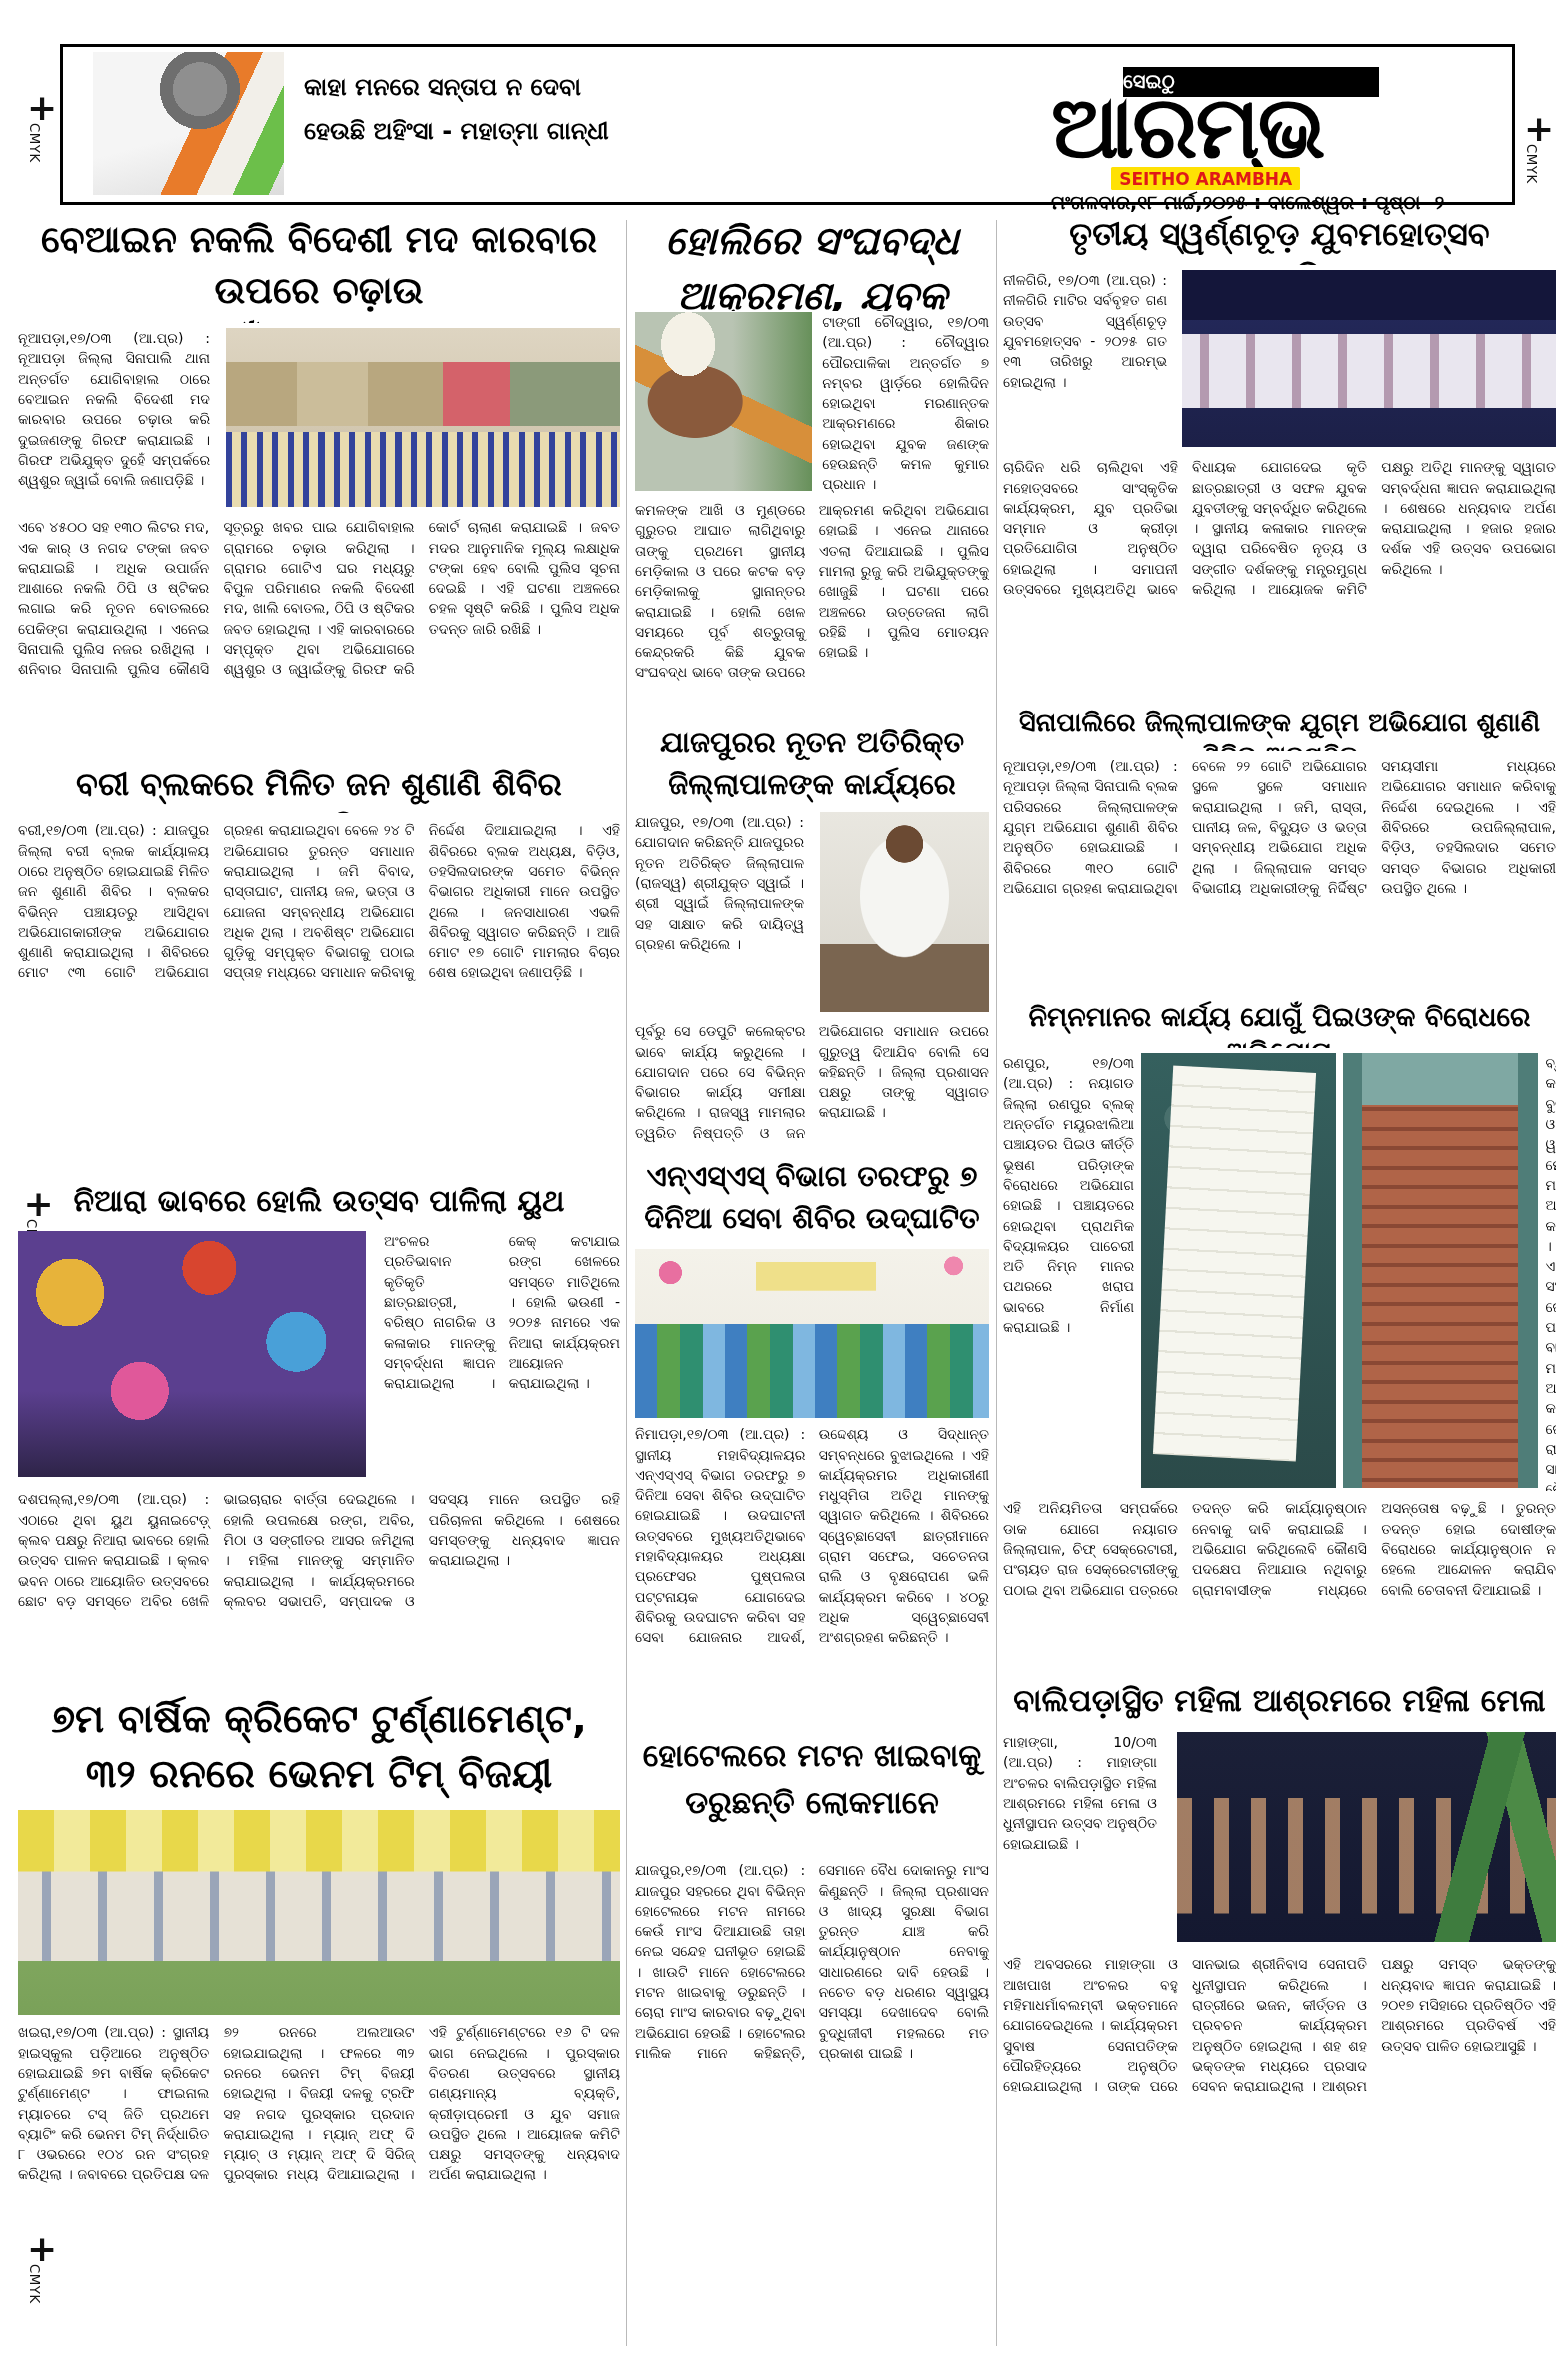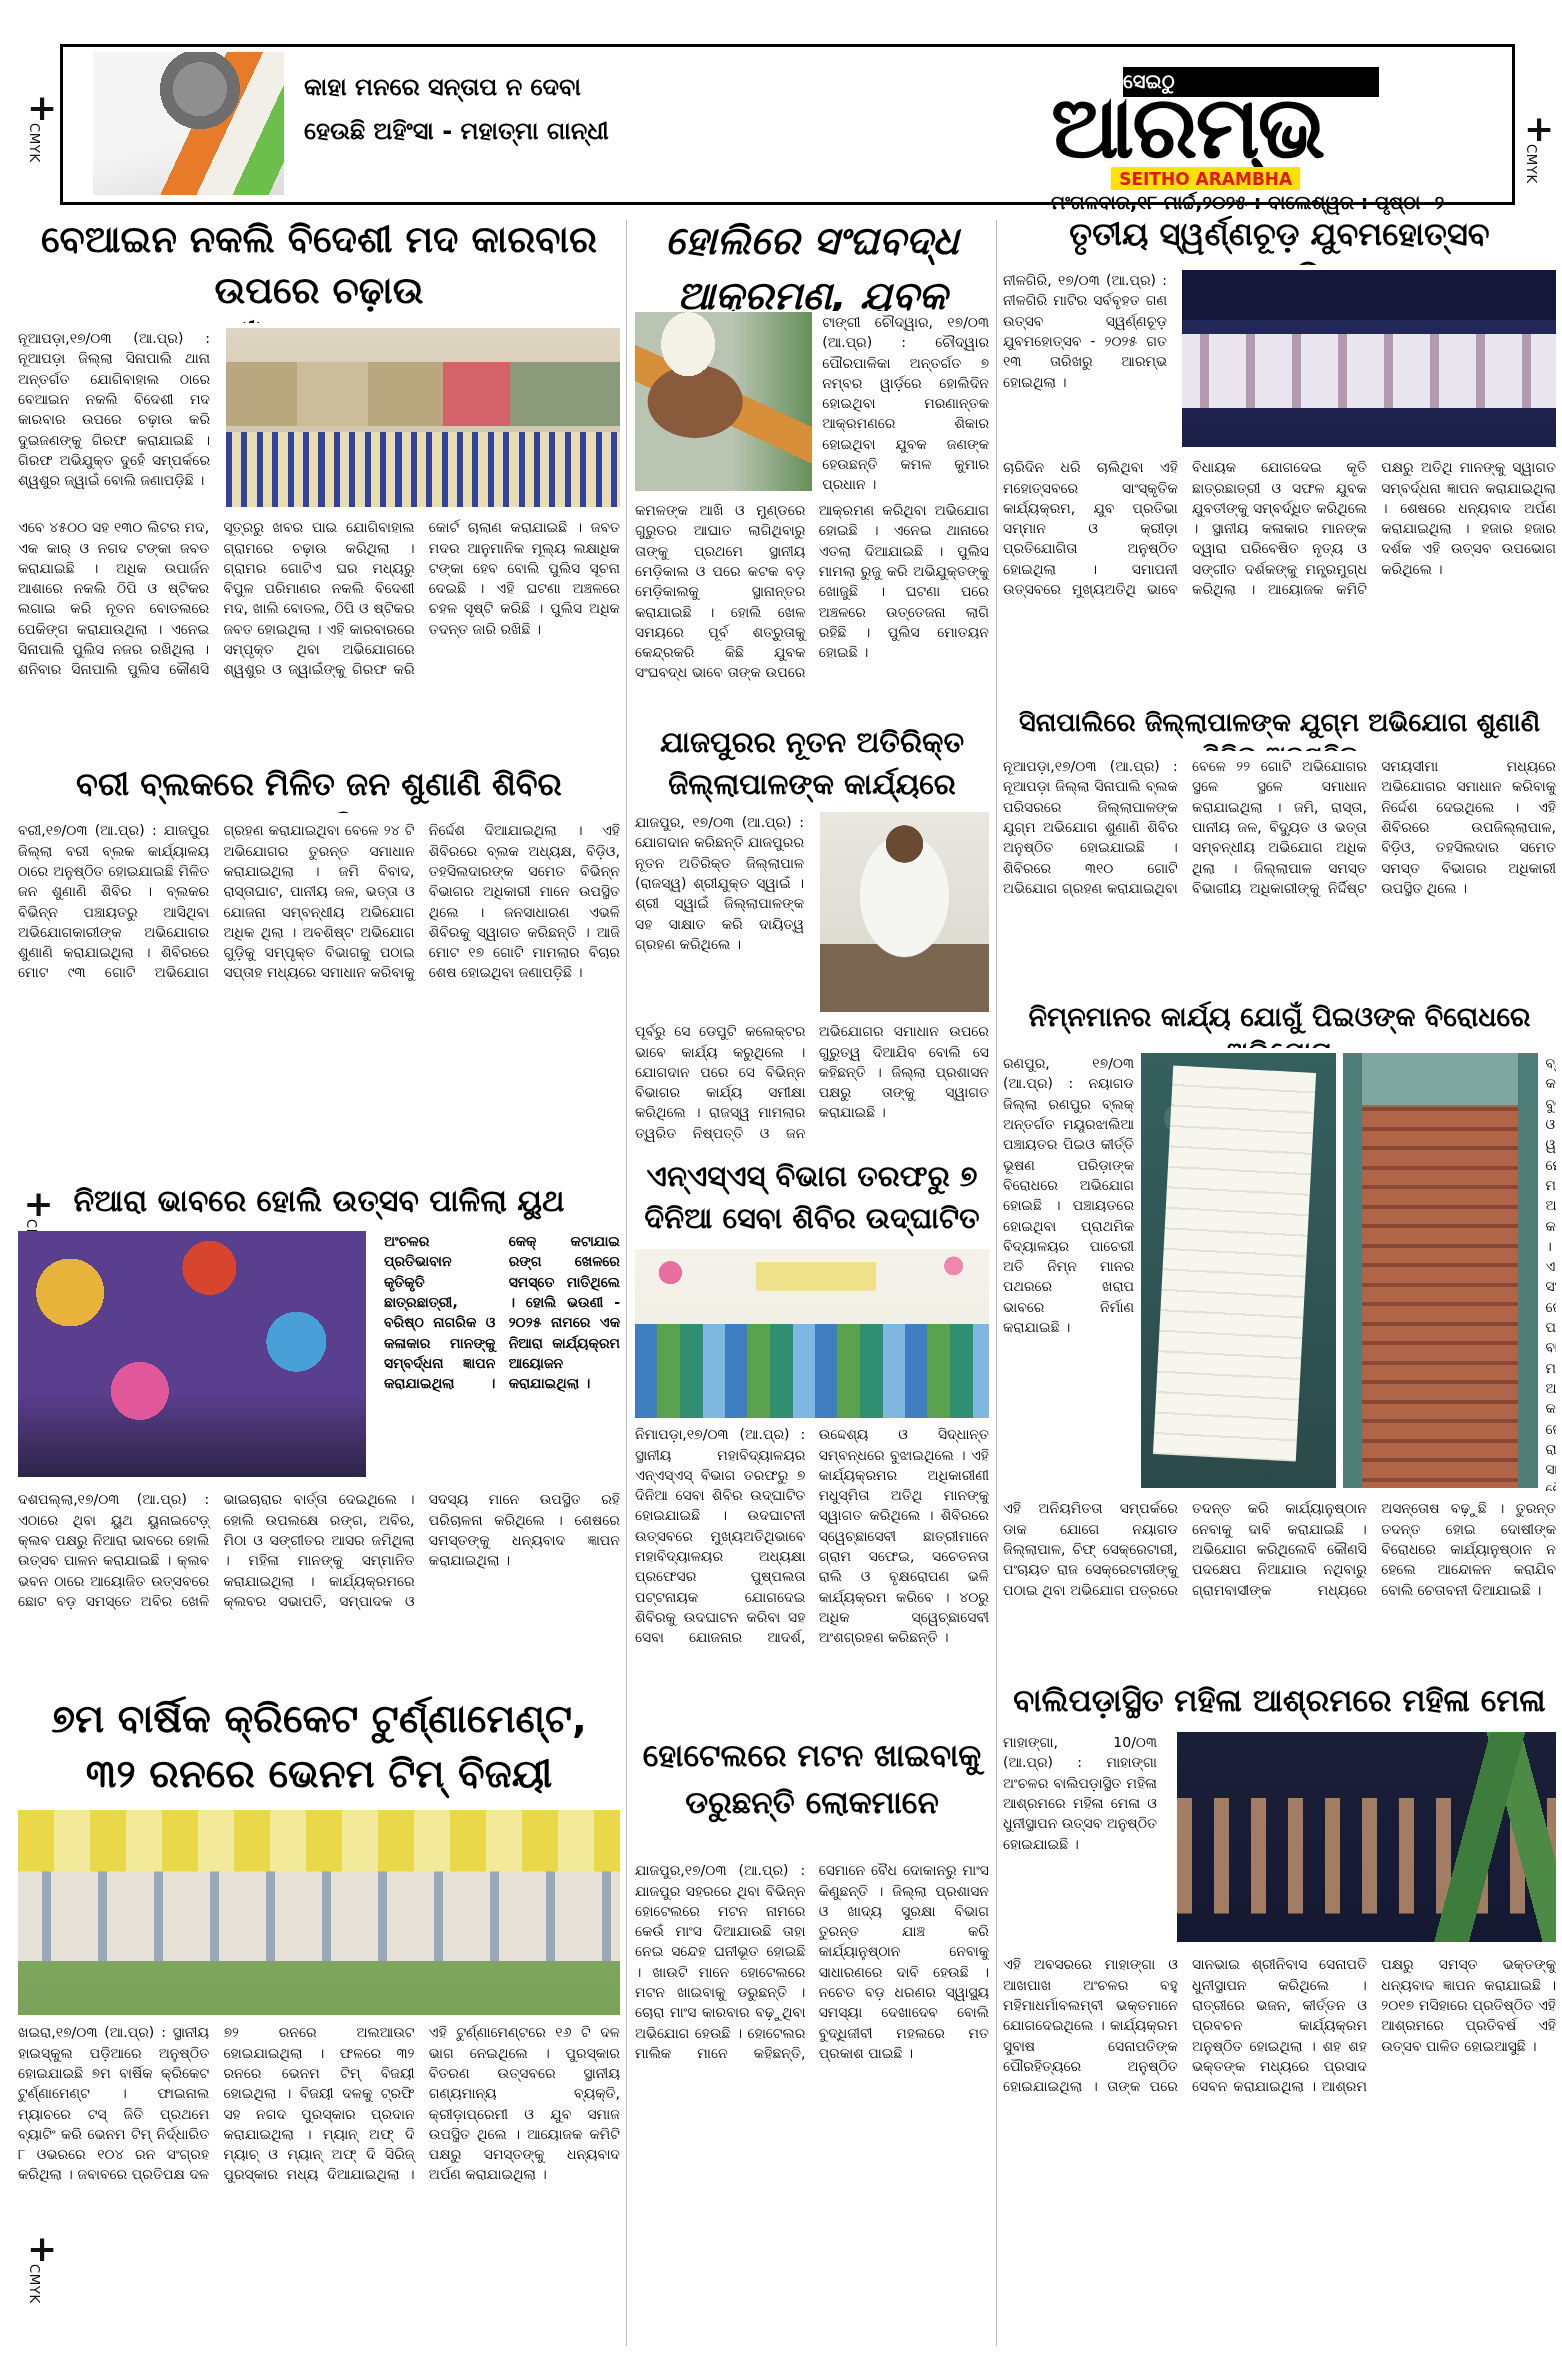--- a/index.html
+++ b/index.html
@@ -160,21 +160,21 @@
 
     <section class="article" style="height:420px;">
       <h2 class="hl hl-l" style="height:49px;padding-top:7.2px;">ବରୀ ବ୍ଲକରେ ମିଳିତ ଜନ ଶୁଣାଣି ଶିବିର ଅନୁଷ୍ଠିତ</h2>
       <div class="body-text cols3" style="height:352px;margin-top:7.2px;">ବରୀ,୧୭/୦୩ (ଆ.ପ୍ର) : ଯାଜପୁର ଜିଲ୍ଲା ବରୀ ବ୍ଲକ କାର୍ଯ୍ୟାଳୟ ଠାରେ ଅନୁଷ୍ଠିତ ହୋଇଯାଇଛି ମିଳିତ ଜନ ଶୁଣାଣି ଶିବିର । ବ୍ଲକର ବିଭିନ୍ନ ପଞ୍ଚାୟତରୁ ଆସିଥିବା ଅଭିଯୋଗକାରୀଙ୍କ ଅଭିଯୋଗର ଶୁଣାଣି କରାଯାଇଥିଲା । ଶିବିରରେ ମୋଟ ୯୩ ଗୋଟି ଅଭିଯୋଗ ଗ୍ରହଣ କରାଯାଇଥିବା ବେଳେ ୨୪ ଟି ଅଭିଯୋଗର ତୁରନ୍ତ ସମାଧାନ କରାଯାଇଥିଲା । ଜମି ବିବାଦ, ରାସ୍ତାଘାଟ, ପାନୀୟ ଜଳ, ଭତ୍ତା ଓ ଯୋଜନା ସମ୍ବନ୍ଧୀୟ ଅଭିଯୋଗ ଅଧିକ ଥିଲା । ଅବଶିଷ୍ଟ ଅଭିଯୋଗ ଗୁଡ଼ିକୁ ସମ୍ପୃକ୍ତ ବିଭାଗକୁ ପଠାଇ ସପ୍ତାହ ମଧ୍ୟରେ ସମାଧାନ କରିବାକୁ ନିର୍ଦ୍ଦେଶ ଦିଆଯାଇଥିଲା । ଏହି ଶିବିରରେ ବ୍ଲକ ଅଧ୍ୟକ୍ଷ, ବିଡ଼ିଓ, ତହସିଲଦାରଙ୍କ ସମେତ ବିଭିନ୍ନ ବିଭାଗର ଅଧିକାରୀ ମାନେ ଉପସ୍ଥିତ ଥିଲେ । ଜନସାଧାରଣ ଏଭଳି ଶିବିରକୁ ସ୍ୱାଗତ କରିଛନ୍ତି । ଆଜି ମୋଟ ୧୭ ଗୋଟି ମାମଲାର ବିଚାର ଶେଷ ହୋଇଥିବା ଜଣାପଡ଼ିଛି ।</div>
     </section>
 
     <section class="article" style="height:512px;">
       <h2 class="hl hl-l" style="height:45px;padding-top:4.1px;font-size:30px;">ନିଆରା ଭାବରେ ହୋଲି ଉତ୍ସବ ପାଳିଲା ୟୁଥ ୟୁନାଇଟେଡ଼୍ କ୍ଲବ</h2>
       <div class="row" style="height:251px;margin-top:5.1px;">
         <div class="photo ph-holiclub"></div>
-        <div class="body-text cols2" style="width:236px;height:246px;font-weight:bold;">ଅଂଚଳର ପ୍ରତିଭାବାନ କୃତିକୃତି ଛାତ୍ରଛାତ୍ରୀ, ବରିଷ୍ଠ ନାଗରିକ ଓ କଳାକାର ମାନଙ୍କୁ ସମ୍ବର୍ଦ୍ଧନା ଜ୍ଞାପନ କରାଯାଇଥିଲା । କେକ୍ କଟାଯାଇ ରଙ୍ଗ ଖେଳରେ ସମସ୍ତେ ମାତିଥିଲେ । ହୋଲି ଭଉଣୀ - ୨୦୨୫ ନାମରେ ଏକ ନିଆରା କାର୍ଯ୍ୟକ୍ରମ ଆୟୋଜନ କରାଯାଇଥିଲା ।</div>
+        <div class="body-text cols2" style="width:236px;height:246px;">ଅଂଚଳର ପ୍ରତିଭାବାନ କୃତିକୃତି ଛାତ୍ରଛାତ୍ରୀ, ବରିଷ୍ଠ ନାଗରିକ ଓ କଳାକାର ମାନଙ୍କୁ ସମ୍ବର୍ଦ୍ଧନା ଜ୍ଞାପନ କରାଯାଇଥିଲା । କେକ୍ କଟାଯାଇ ରଙ୍ଗ ଖେଳରେ ସମସ୍ତେ ମାତିଥିଲେ । ହୋଲି ଭଉଣୀ - ୨୦୨୫ ନାମରେ ଏକ ନିଆରା କାର୍ଯ୍ୟକ୍ରମ ଆୟୋଜନ କରାଯାଇଥିଲା ।</div>
       </div>
       <div class="body-text cols3" style="height:195px;margin-top:7.2px;">ଦଶପଲ୍ଲା,୧୭/୦୩ (ଆ.ପ୍ର) : ଏଠାରେ ଥିବା ୟୁଥ ୟୁନାଇଟେଡ଼୍ କ୍ଲବ ପକ୍ଷରୁ ନିଆରା ଭାବରେ ହୋଲି ଉତ୍ସବ ପାଳନ କରାଯାଇଛି । କ୍ଲବ ଭବନ ଠାରେ ଆୟୋଜିତ ଉତ୍ସବରେ ଛୋଟ ବଡ଼ ସମସ୍ତେ ଅବିର ଖେଳି ଭାଇଚାରାର ବାର୍ତ୍ତା ଦେଇଥିଲେ । ହୋଲି ଉପଲକ୍ଷେ ରଙ୍ଗ, ଅବିର, ମିଠା ଓ ସଙ୍ଗୀତର ଆସର ଜମିଥିଲା । ମହିଳା ମାନଙ୍କୁ ସମ୍ମାନିତ କରାଯାଇଥିଲା । କାର୍ଯ୍ୟକ୍ରମରେ କ୍ଲବର ସଭାପତି, ସମ୍ପାଦକ ଓ ସଦସ୍ୟ ମାନେ ଉପସ୍ଥିତ ରହି ପରିଚାଳନା କରିଥିଲେ । ଶେଷରେ ସମସ୍ତଙ୍କୁ ଧନ୍ୟବାଦ ଜ୍ଞାପନ କରାଯାଇଥିଲା ।</div>
     </section>
 
     <section class="article" style="height:661px;">
       <h2 class="hl" style="height:114px;font-size:39px;line-height:1.4;padding-top:3.1px;">୭ମ ବାର୍ଷିକ କ୍ରିକେଟ ଟୁର୍ଣ୍ଣାମେଣ୍ଟ,
 ୩୨ ରନରେ ଭେନମ ଟିମ୍ ବିଜୟୀ</h2>
       <div class="photo ph-cricket" style="margin-top:4.1px;"></div>
       <div class="body-text cols3" style="height:323px;margin-top:7.2px;">ଖଇରା,୧୭/୦୩ (ଆ.ପ୍ର) : ସ୍ଥାନୀୟ ହାଇସ୍କୁଲ ପଡ଼ିଆରେ ଅନୁଷ୍ଠିତ ହୋଇଯାଇଛି ୭ମ ବାର୍ଷିକ କ୍ରିକେଟ ଟୁର୍ଣ୍ଣାମେଣ୍ଟ । ଫାଇନାଲ ମ୍ୟାଚରେ ଟସ୍ ଜିତି ପ୍ରଥମେ ବ୍ୟାଟିଂ କରି ଭେନମ ଟିମ୍ ନିର୍ଦ୍ଧାରିତ ୮ ଓଭରରେ ୧୦୪ ରନ ସଂଗ୍ରହ କରିଥିଲା । ଜବାବରେ ପ୍ରତିପକ୍ଷ ଦଳ ୭୨ ରନରେ ଅଲଆଉଟ ହୋଇଯାଇଥିଲା । ଫଳରେ ୩୨ ରନରେ ଭେନମ ଟିମ୍ ବିଜୟୀ ହୋଇଥିଲା । ବିଜୟୀ ଦଳକୁ ଟ୍ରଫି ସହ ନଗଦ ପୁରସ୍କାର ପ୍ରଦାନ କରାଯାଇଥିଲା । ମ୍ୟାନ୍ ଅଫ୍ ଦି ମ୍ୟାଚ୍ ଓ ମ୍ୟାନ୍ ଅଫ୍ ଦି ସିରିଜ୍ ପୁରସ୍କାର ମଧ୍ୟ ଦିଆଯାଇଥିଲା । ଏହି ଟୁର୍ଣ୍ଣାମେଣ୍ଟରେ ୧୬ ଟି ଦଳ ଭାଗ ନେଇଥିଲେ । ପୁରସ୍କାର ବିତରଣ ଉତ୍ସବରେ ସ୍ଥାନୀୟ ଗଣ୍ୟମାନ୍ୟ ବ୍ୟକ୍ତି, କ୍ରୀଡ଼ାପ୍ରେମୀ ଓ ଯୁବ ସମାଜ ଉପସ୍ଥିତ ଥିଲେ । ଆୟୋଜକ କମିଟି ପକ୍ଷରୁ ସମସ୍ତଙ୍କୁ ଧନ୍ୟବାଦ ଅର୍ପଣ କରାଯାଇଥିଲା ।</div>
     </section>

